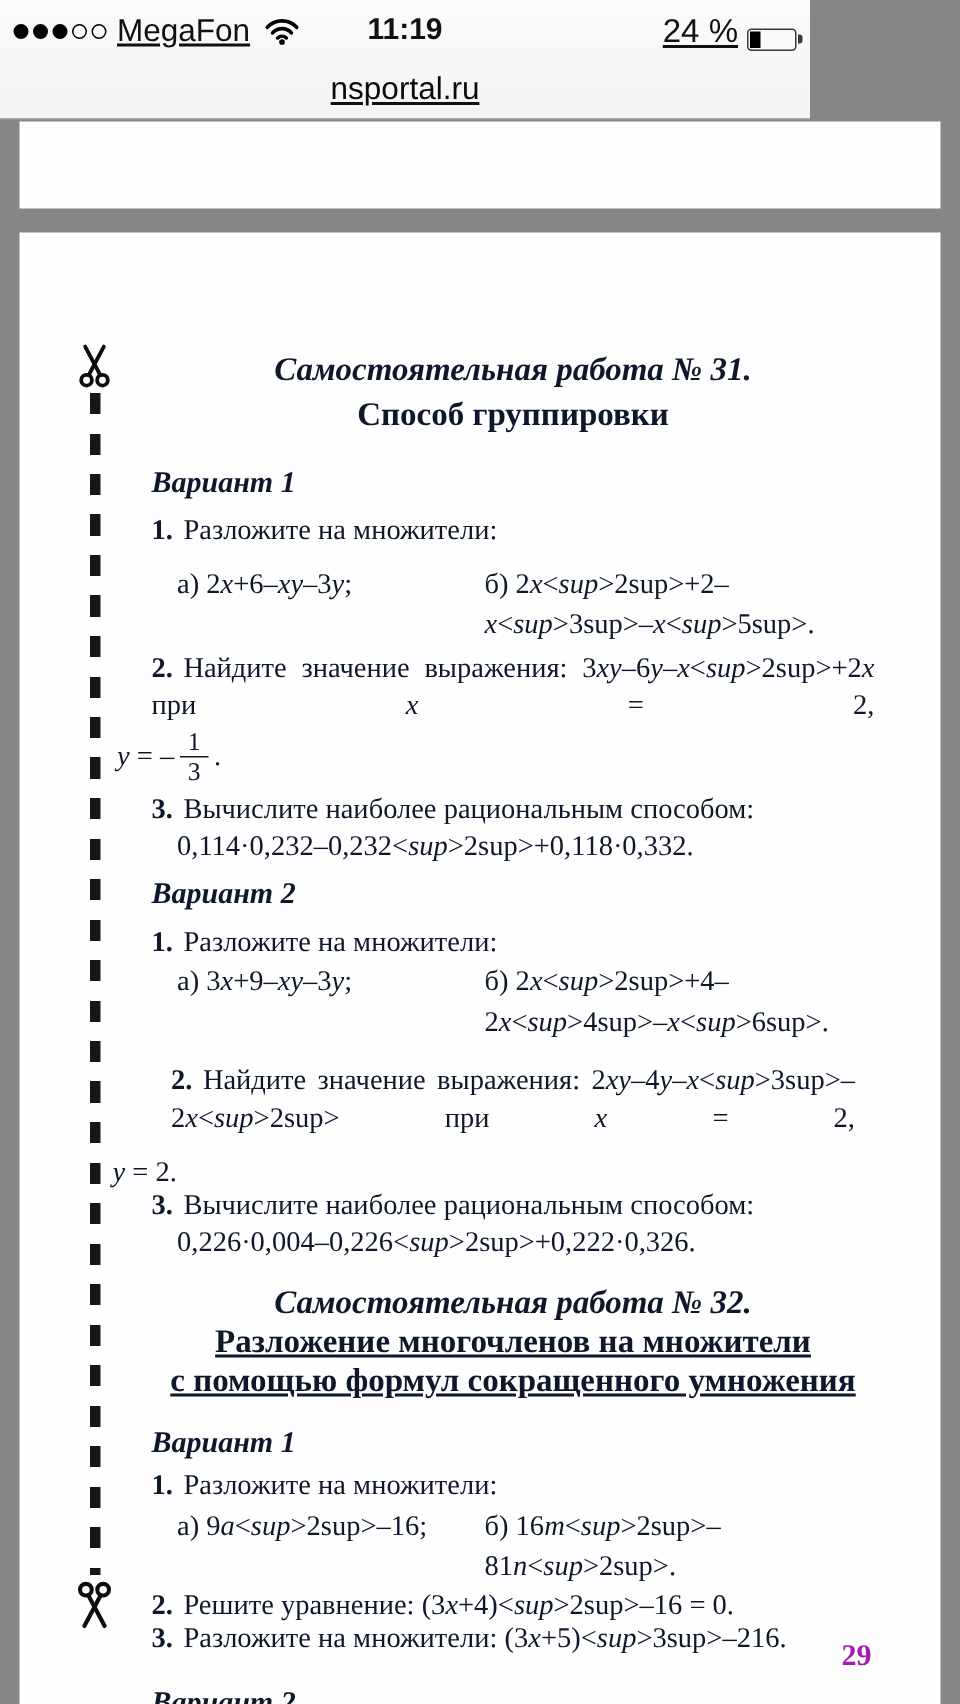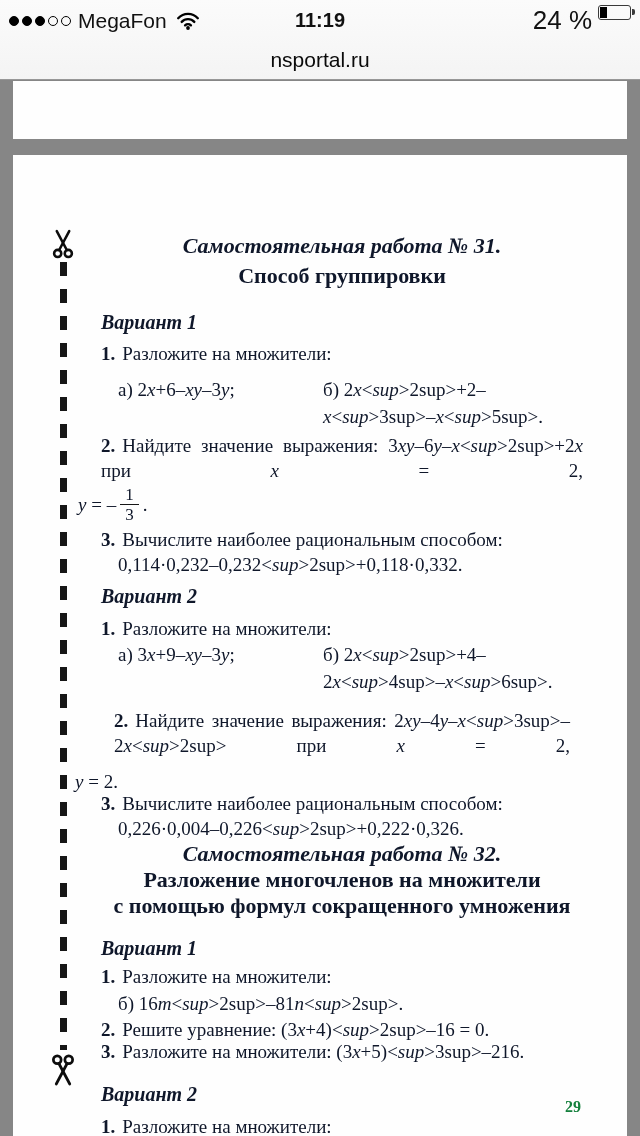--- a/index.html
+++ b/index.html
@@ -5,40 +5,41 @@
   * { box-sizing: border-box; }
   html,body { margin:0; padding:0; }
   body {
     width:640px; height:1136px; overflow:hidden;
     background:#868686;
     font-family:"Liberation Sans", sans-serif;
     color:#111;
   }
   
   .chrome {
-    width:640px; height:80px;
+    width:540px; height:80px;
     background:linear-gradient(#fbfbfb,#f4f4f4);
     border-bottom:1px solid #979797;
+    text-decoration:underline;
   }
   .status-bar {
     position:relative; height:41px;
     display:flex; align-items:center; justify-content:space-between;
     padding:0 9px; font-size:21px;
   }
   .sb-left { display:flex; align-items:center; gap:7px; }
   .dots { display:inline-flex; gap:3px; align-items:center; }
   .dot { width:10px; height:10px; border-radius:50%; border:1.2px solid #000; }
   .dot.filled { background:#000; }
   .carrier { font-size:21px; }
   .wifi { width:24px; height:19px; margin-left:2px; }
   .sb-center {
     position:absolute; left:50%; transform:translateX(-50%);
     font-size:20px; font-weight:600;
   }
-  .sb-right { display:flex; align-items:flex-start; gap:6px; font-size:26px; }
+  .sb-right { display:flex; align-items:flex-end; gap:6px; font-size:22px; }
   .battery { position:relative; width:33px; height:15px; border:1.5px solid #3a3a3a; border-radius:3px; }
   .battery::after {
     content:""; position:absolute; right:-5px; top:3px; width:3px; height:6px;
     background:#3a3a3a; border-radius:0 2px 2px 0;
   }
   .battery-fill { position:absolute; left:1px; top:1px; bottom:1px; width:7px; background:#000; }
   .url-bar {
     height:38px; display:flex; align-items:center; justify-content:center;
     font-size:21px; color:#0a0a0a;
   }
@@ -59,37 +60,37 @@
   }
   
   .content {
     position:absolute; inset:0; padding:76px 44px 0 88px;
     font-family:"Liberation Serif","DejaVu Serif",serif;
     font-size:19px; color:#0f172a; line-height:25px;
   }
   .ws-title  { text-align:center; font-weight:bold; font-style:italic; font-size:22px; line-height:30px; }
   .ws-title.tight { line-height:26px; }
   .ws-sub    { text-align:center; font-weight:bold; font-size:22px; line-height:30px; }
-  .ws-sub.tight { line-height:26px; }
+  .ws-sub.tight { line-height:26px;text-decoration:underline; }
   .variant   { font-weight:bold; font-style:italic; font-size:20px; line-height:26px; }
   .item      { line-height:25px; }
   .item .num { font-weight:bold; margin-right:7px; }
   .ab-row    { display:flex; line-height:27px; padding-left:17px; }
   .ab-row .a { width:205px; flex:0 0 auto; }
   .indent    { padding-left:17px; }
   .just      { text-align:justify; text-align-last:justify; }
   .cont      { line-height:22px; }
   .fracline  { height:42px; display:flex; align-items:center; }
   .frac      { display:inline-block; text-align:center; margin:0 4px; }
   .frac .fn  { display:block; font-size:17px; line-height:19px; padding:0 5px; border-bottom:1.4px solid #161616; }
   .frac .fd  { display:block; font-size:17px; line-height:19px; }
   .page-number {
     position:absolute; right:46px; bottom:20px;
     font-family:"Liberation Serif","DejaVu Serif",serif;
-    font-size:16px; font-weight:bold; color:#15803d;
+    font-size:20px; font-weight:bold; color:#a21caf;
   }
 </style>
 </head>
 <body>
 
 <header class="chrome">
   <div class="status-bar">
     <div class="sb-left">
       <span class="dots">
         <span class="dot filled"></span>
@@ -185,29 +186,30 @@
       </div>
       <p class="item just" style="margin:13px">
         <span class="num">2.</span><span>Найдите значение выражения: 2<i>xy</i>–4<i>y</i>–<i>x</i>&lt;<i>sup</i>&gt;3sup&gt;–2<i>x</i>&lt;<i>sup</i>&gt;2sup&gt; при <i>x</i> = 2,</span>
       </p>
       <div class="cont" style="margin-left:-26px"><i>y</i> = 2.</div>
       <p class="item" style="margin:-2px 0 0">
         <span class="num">3.</span><span>Вычислите наиболее рациональным способом:</span>
       </p>
       <div class="indent">0,226·0,004–0,226&lt;<i>sup</i>&gt;2sup&gt;+0,222·0,326.</div>
 
-      <div class="ws-title tight" style="">Самостоятельная работа № 32.</div>
+      <div class="ws-title tight" style="margin-top:14px">Самостоятельная работа № 32.</div>
       <div class="ws-sub tight">Разложение многочленов на множители</div>
       <div class="ws-sub tight">с помощью формул сокращенного умножения</div>
 
       <div class="variant" style="margin-top:16px">Вариант 1</div>
       <p class="item" style="margin:3px 0 0">
         <span class="num">1.</span><span>Разложите на множители:</span>
       </p>
       <div class="ab-row" style="margin-top:1px">
+        <span class="a">а) 9<i>a</i>&lt;<i>sup</i>&gt;2sup&gt;–16;</span>
         <span class="b">б) 16<i>m</i>&lt;<i>sup</i>&gt;2sup&gt;–81<i>n</i>&lt;<i>sup</i>&gt;2sup&gt;.</span>
       </div>
       <p class="item" style="margin:0">
         <span class="num">2.</span><span>Решите уравнение: (3<i>x</i>+4)&lt;<i>sup</i>&gt;2sup&gt;–16 = 0.</span>
       </p>
       <p class="item" style="margin:-3px 0 17px">
         <span class="num">3.</span><span>Разложите на множители: (3<i>x</i>+5)&lt;<i>sup</i>&gt;3sup&gt;–216.</span>
       </p>
 
       <div class="variant" style="margin-top:9px">Вариант 2</div>

